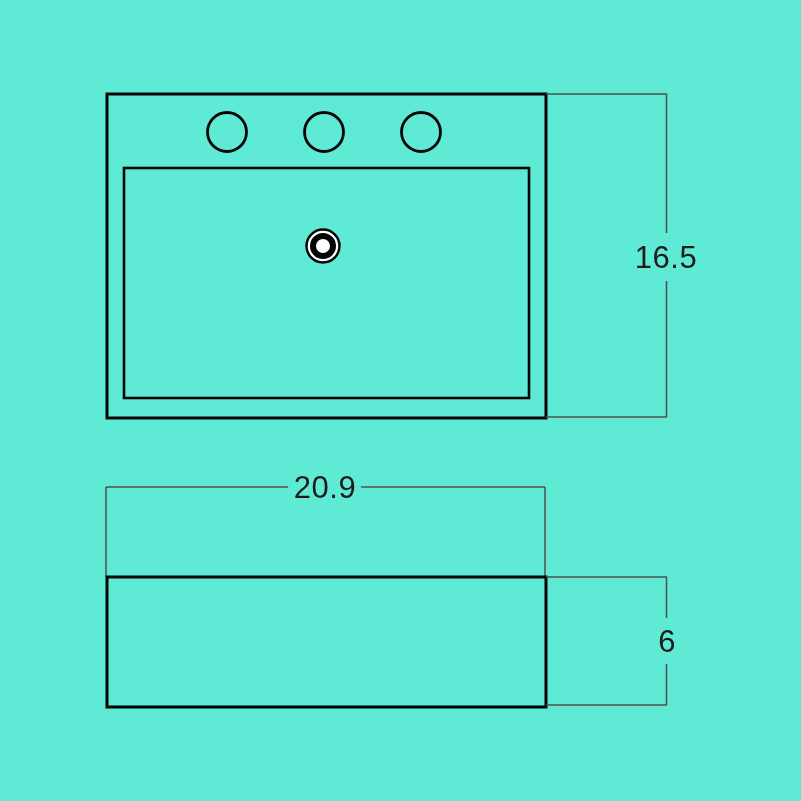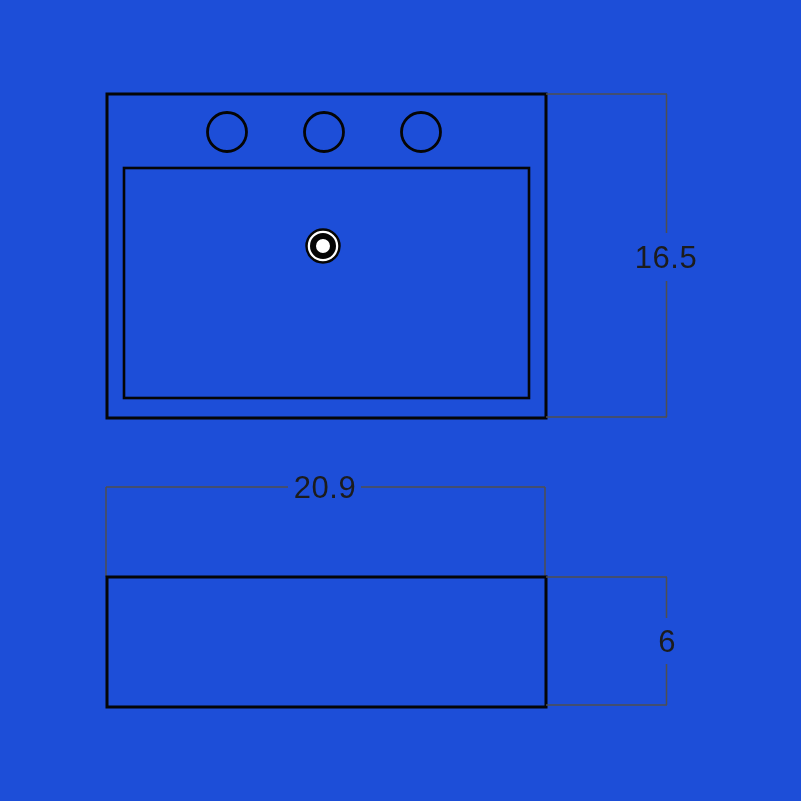--- a/index.html
+++ b/index.html
@@ -8,21 +8,21 @@
     background: #ffffff;
     width: 801px;
     height: 801px;
     overflow: hidden;
     font-family: "Liberation Sans", sans-serif;
   }
   .drawing-wrap {
     position: relative;
     width: 801px;
     height: 801px;
-    background: #1d4ed8;
+    background: #5eead4;
   }
   svg {
     display: block;
   }
   .dim-text {
     font-family: "Liberation Sans", sans-serif;
     font-size: 31px;
     fill: #1c1c1c;
     letter-spacing: 0.5px;
   }

